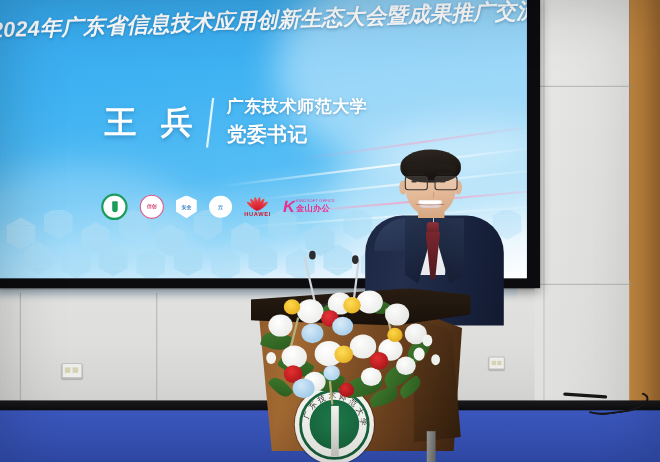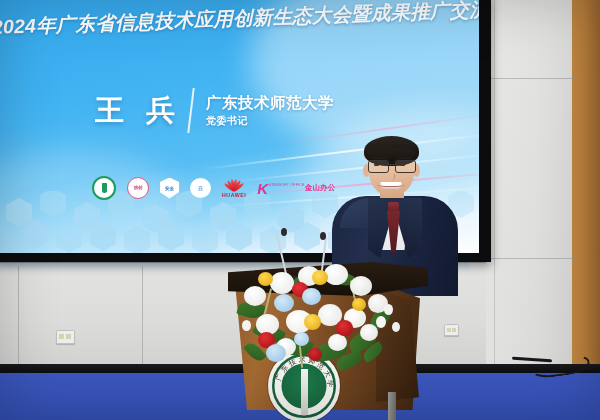--- a/index.html
+++ b/index.html
@@ -92,21 +92,21 @@
     transform:rotate(-2.1deg);transform-origin:left center;
   }
   .name-row{position:absolute;left:95px;top:88px;display:flex;align-items:center;}
   .sp-name{
     font-size:29px;font-weight:700;color:#fff;letter-spacing:7px;
     text-shadow:0 2px 4px rgba(20,80,130,.4);
   }
   .divider{width:2px;height:45px;background:rgba(255,255,255,.85);margin:0 14px 0 8px;transform:skewX(-7deg);}
   .affil{display:flex;flex-direction:column;justify-content:flex-end;}
   .affil-line1{font-size:15.5px;font-weight:700;color:#fff;letter-spacing:.5px;line-height:1.35;text-shadow:0 1px 3px rgba(20,80,130,.4);}
-  .affil-line2{font-size:10px;font-weight:700;color:#fff;letter-spacing:.5px;line-height:1.45;text-shadow:0 1px 3px rgba(20,80,130,.4);}
+  .affil-line2{font-size:18px;font-weight:700;color:#fff;letter-spacing:.5px;line-height:1.45;text-shadow:0 1px 3px rgba(20,80,130,.4);}
 
   
   .logos{position:absolute;left:92px;top:176px;display:flex;align-items:center;gap:11px;}
   .logo{position:relative;display:flex;align-items:center;justify-content:center;}
   .logo-circ{
     width:20px;height:20px;border-radius:50%;
     display:flex;align-items:center;justify-content:center;
     font-size:6px;font-weight:700;line-height:1;
   }
   .lg-green{background:#fff;border:2px solid #1a9c5b;color:#1a9c5b;}
@@ -126,21 +126,21 @@
   .hw{display:flex;flex-direction:column;align-items:center;gap:1px;}
   .hw-flower{position:relative;width:20px;height:13px;}
   .hw-petal{
     position:absolute;bottom:0;left:50%;width:3.1px;height:12px;
     background:linear-gradient(180deg,#f04e4e 0%,#d2172a 100%);
     border-radius:50% 50% 40% 40%;transform-origin:50% 100%;
   }
   .hw-txt{font-size:5.2px;font-weight:700;color:#d2172a;letter-spacing:.6px;}
   .klogo{display:flex;align-items:center;gap:1px;}
   .k-mark{font-size:15px;font-weight:700;color:#e8308f;line-height:1;font-style:italic;}
-  .k-txt{display:flex;flex-direction:row;line-height:1.05;text-align:center;}
+  .k-txt{display:flex;flex-direction:column;line-height:1.05;}
   .k-top{font-size:3.6px;color:#e8308f;letter-spacing:.2px;}
   .k-bot{font-size:7.5px;font-weight:700;color:#e8308f;letter-spacing:.2px;}
 
   
   .person{position:absolute;left:332px;top:136px;width:126px;height:160px;}
   .head{
     position:absolute;left:36px;top:4px;width:47px;height:56px;border-radius:47%/52%;
     background:linear-gradient(170deg,#f0cfb2 0%,#e6bd9c 55%,#d6a684 100%);
   }
   .hair{

